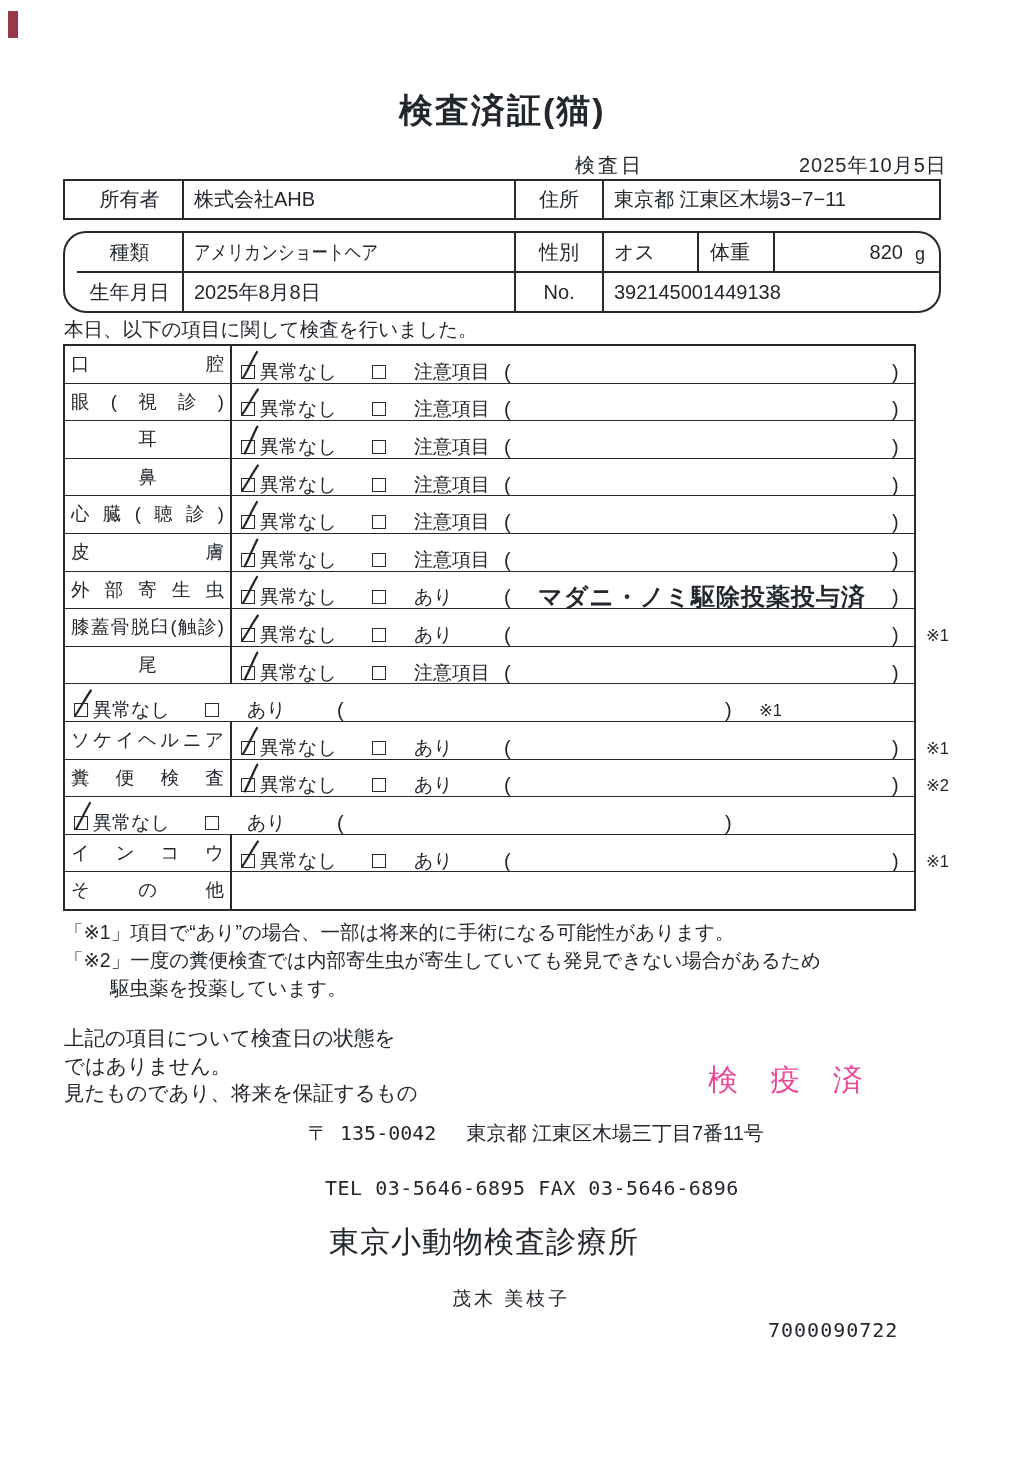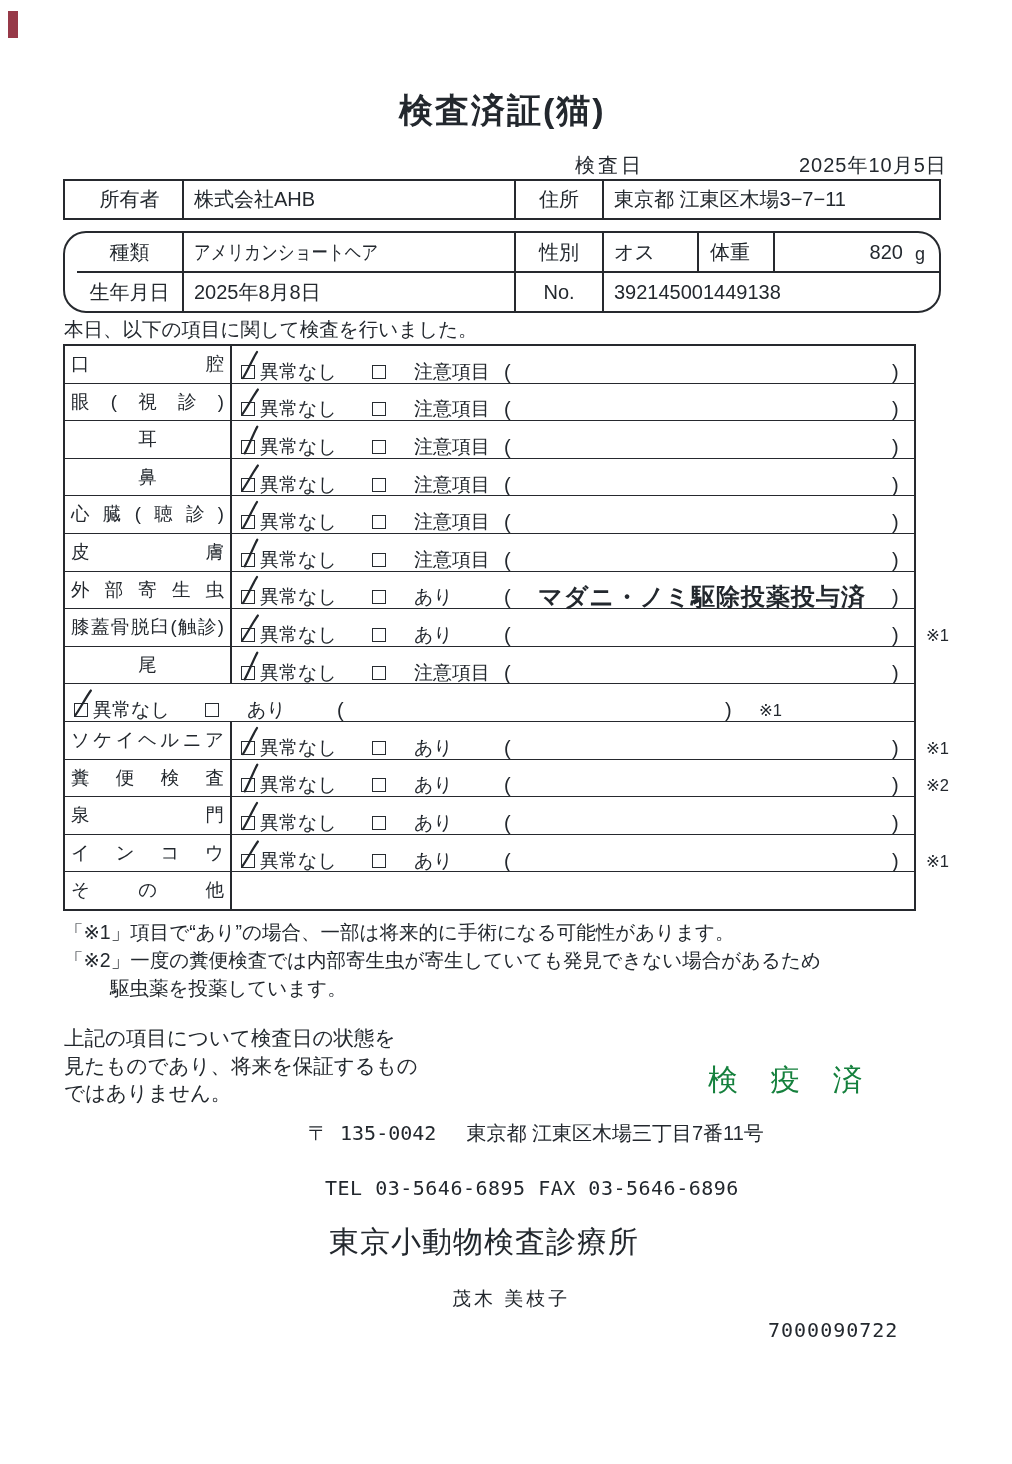--- a/index.html
+++ b/index.html
@@ -64,21 +64,21 @@
              text-align:center; font-size:19px; white-space:nowrap; }
   .p-text.big { font-size:24px; font-weight:bold; letter-spacing:1px; }
   .remark { position:absolute; left:694px; top:50%; transform:translateY(-50%); font-size:16.5px; white-space:nowrap; }
 
   
   .fnotes { left:64px; top:918px; font-size:19.5px; line-height:28px; }
   .fn-indent { padding-left:46px; }
   .disclaimer { left:64px; top:1024px; font-size:20.5px; line-height:27.5px; }
 
   
-  .stamp { left:708px; top:1060px; font-size:30px; letter-spacing:12px; color:#15803d; }
+  .stamp { left:708px; top:1060px; font-size:30px; letter-spacing:12px; color:#ec4899; }
   .addr { left:308px; top:1120px; font-size:20px; display:flex; gap:30px; white-space:nowrap; }
   .mono { font-family:"DejaVu Sans Mono","Liberation Mono",monospace; }
   .tel { left:325px; top:1176px; font-size:20px; letter-spacing:.5px; white-space:nowrap; }
   .clinic-name { left:329px; top:1222px; font-size:30px; letter-spacing:1px; }
   .vet-name { left:452px; top:1270px; font-size:19px; letter-spacing:3px;margin-top:16px; }
   .serial { left:768px; top:1318px; font-size:20px; letter-spacing:1px; }
 </style>
 </head>
 <body>
 
@@ -380,21 +380,20 @@
           <span>あり</span>
         </span>
       <span class="p-open">(</span>
       <span class="p-text"></span>
       <span class="p-close">)</span>
       <span class="remark">※2</span>
     </div>
   </div>
 
   <div class="cl-row">
-    <div class="cl-label">泉門</div>
     <div class="cl-content">
       <span class="opt opt1">
           <span class="cbox">
             <svg class="tick" viewBox="0 0 24 32">
               <path d="M5 29 C 9 23, 14 11, 19 3" fill="none" stroke="#23272c" stroke-width="2.2" stroke-linecap="round"></path>
             </svg>
           </span>
           <span>異常なし</span>
         </span>
       <span class="opt opt2">
@@ -438,22 +437,22 @@
 </div>
 
 <div class="abs fnotes">
   <div>「※1」項目で“あり”の場合、一部は将来的に手術になる可能性があります。</div>
   <div>「※2」一度の糞便検査では内部寄生虫が寄生していても発見できない場合があるため</div>
   <div class="fn-indent">駆虫薬を投薬しています。</div>
 </div>
 
 <div class="abs disclaimer">
   <div>上記の項目について検査日の状態を</div>
+  <div>ではありません。</div>
   <div>見たものであり、将来を保証するもの</div>
-  <div>ではありません。</div>
 </div>
 
 <div class="abs stamp">検 疫 済</div>
 
 <div class="abs addr">
   <span class="mono">〒 135-0042</span>
   <span>東京都 江東区木場三丁目7番11号</span>
 </div>
 <div class="abs tel mono">TEL 03-5646-6895  FAX 03-5646-6896</div>
 <div class="abs clinic-name">東京小動物検査診療所</div>

